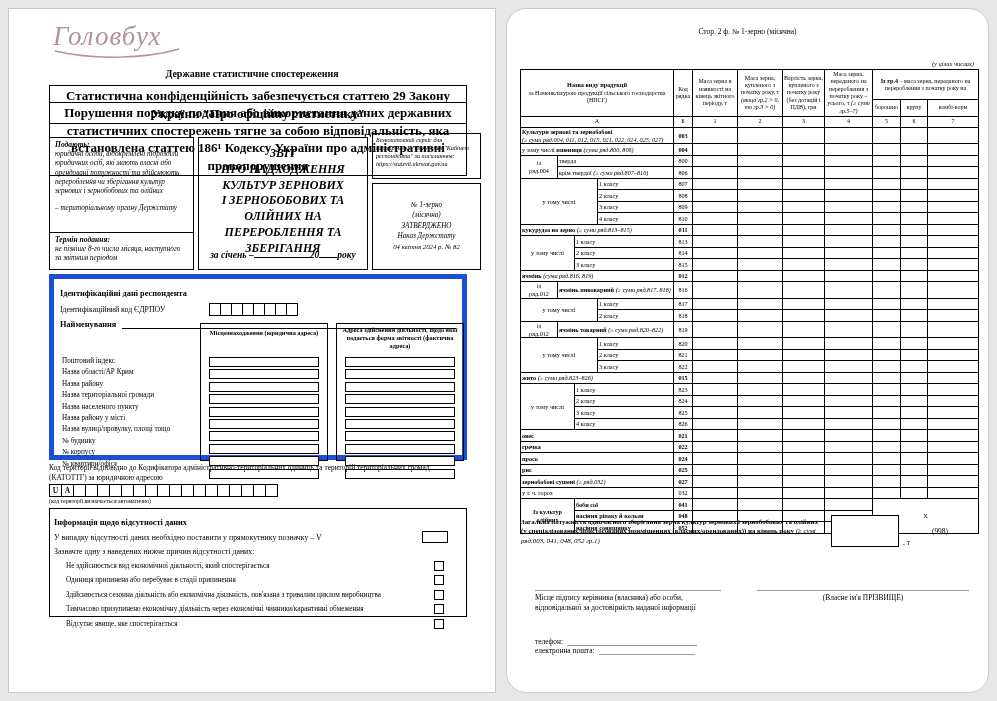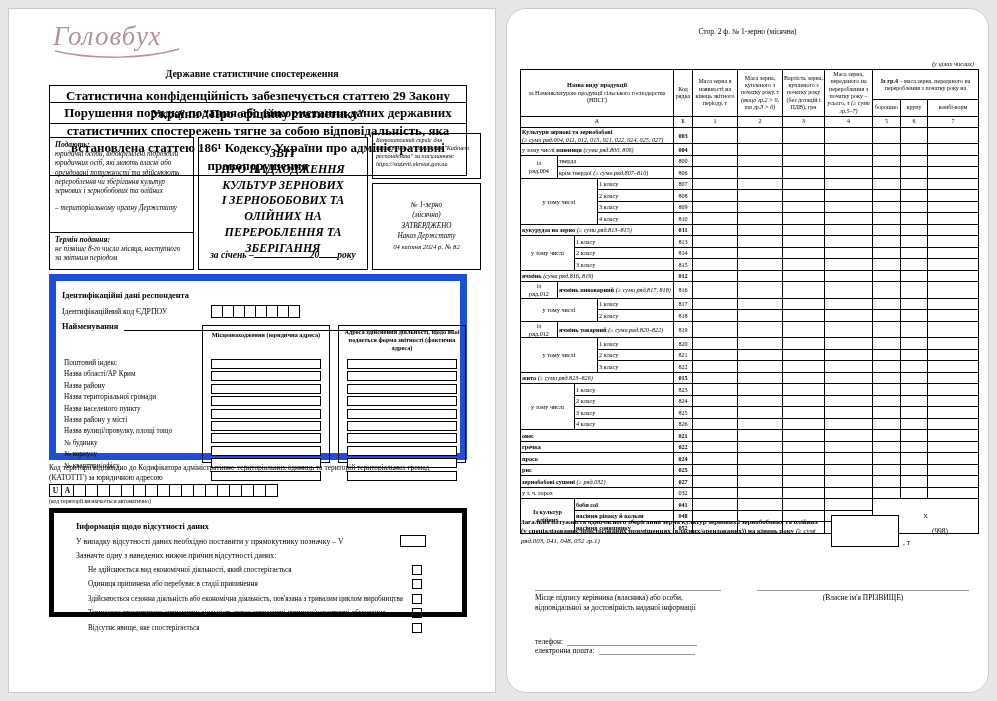--- a/index.html
+++ b/index.html
@@ -24,42 +24,42 @@
   .termin{left:0;top:103px;width:145px;height:38px;padding:2px 5px;}
   .tc-title{font-weight:bold;font-size:7.6px;}
   .reportbox{left:149px;top:8px;width:170px;height:133px;text-align:center;}
   .rtitle{font-weight:bold;font-size:12px;line-height:1.32;white-space:pre-line;margin-top:8px;}
   .period{position:absolute;bottom:8px;left:0;width:100%;font-weight:bold;font-size:9.5px;}
   .blank{display:inline-block;border-bottom:1px solid #000;height:8px;}
   .blank.long{width:56px;} .blank.short{width:18px;}
   .servicebox{left:323px;top:4px;width:109px;height:46px;padding:2px 3px;font-size:6.2px;line-height:1.3;}
   .approvedbox{left:323px;top:54px;width:109px;height:87px;text-align:center;font-size:7.2px;line-height:1.45;padding-top:16px;}
   .approvedbox .small{font-size:6.8px;}
-  .idbox{position:absolute;left:40px;top:265px;width:418px;height:186px;border:7px solid #1d4ed8;box-sizing:border-box;padding:3px 6px;}
+  .idbox{position:absolute;left:40px;top:265px;width:418px;height:186px;border:5px solid #1d4ed8;box-sizing:border-box;padding:3px 6px;}
   .sect{font-weight:bold;font-size:8.3px;}
   .edrow{margin-top:3px;font-size:7.8px;display:flex;align-items:center;}
   .cells{display:inline-flex;}
   .cell{display:inline-block;width:10px;height:11px;border:1px solid #000;margin-right:-1px;background:#fff;
         font-size:7.5px;text-align:center;line-height:11px;font-weight:bold;}
   #edrpou-cells{margin-left:44px;}
   .namerow{margin-top:3px;font-size:8.3px;display:flex;align-items:flex-end;}
   .nameline{flex:1;border-bottom:1px solid #000;height:9px;margin-left:6px;}
   .addr-labels{position:absolute;left:8px;top:77px;font-size:7.2px;}
   .addr-label{height:11.4px;line-height:11.4px;white-space:nowrap;}
   .addr-col{position:absolute;top:44px;width:128px;height:138px;border:1px solid #000;box-sizing:border-box;text-align:center;}
   #addr-col-1{left:146px;} #addr-col-2{left:282px;}
   .addr-head{font-weight:bold;font-size:6.3px;line-height:1.25;padding:2px 2px 0 2px;}
   #addr-col-1 .addr-head{padding-top:5px;}
   .addr-inputs{position:absolute;left:8px;right:8px;top:33px;}
   .addr-input{height:8px;border:1px solid #000;margin-bottom:2.4px;background:#fff;}
   .katottg{position:absolute;left:40px;top:454px;width:418px;font-size:7.4px;line-height:1.3;}
   #katottg-cells{display:flex;margin-top:2px;}
   #katottg-cells .cell{width:11px;height:11px;}
   .kt-note{font-size:5.8px;margin-top:1px;}
-  .absence{position:absolute;left:40px;top:499px;width:418px;height:109px;border:5px solid #000000;box-sizing:border-box;padding:2px 22px;}
+  .absence{position:absolute;left:40px;top:499px;width:418px;height:109px;border:1px solid #000000;box-sizing:border-box;padding:2px 4px;}
   .ab-line1{font-size:7.8px;margin-top:2px;display:flex;align-items:center;}
   .vbox{display:inline-block;width:24px;height:10px;border:1px solid #000;margin-left:auto;margin-right:14px;}
   .ab-line2{font-size:7.8px;margin-top:4px;}
   .reason{display:flex;align-items:center;font-size:7.2px;margin-top:4.6px;padding-left:12px;}
   .rbox{display:inline-block;width:8px;height:8px;border:1px solid #000;margin-left:auto;margin-right:18px;}
 
   
   .p2head{position:absolute;top:18px;left:0;width:100%;text-align:center;font-size:7.5px;}
   .units{position:absolute;top:51px;right:14px;font-size:6.4px;font-style:italic;}
   #grain-table{position:absolute;left:13px;top:60px;width:458px;border-collapse:collapse;table-layout:fixed;}

